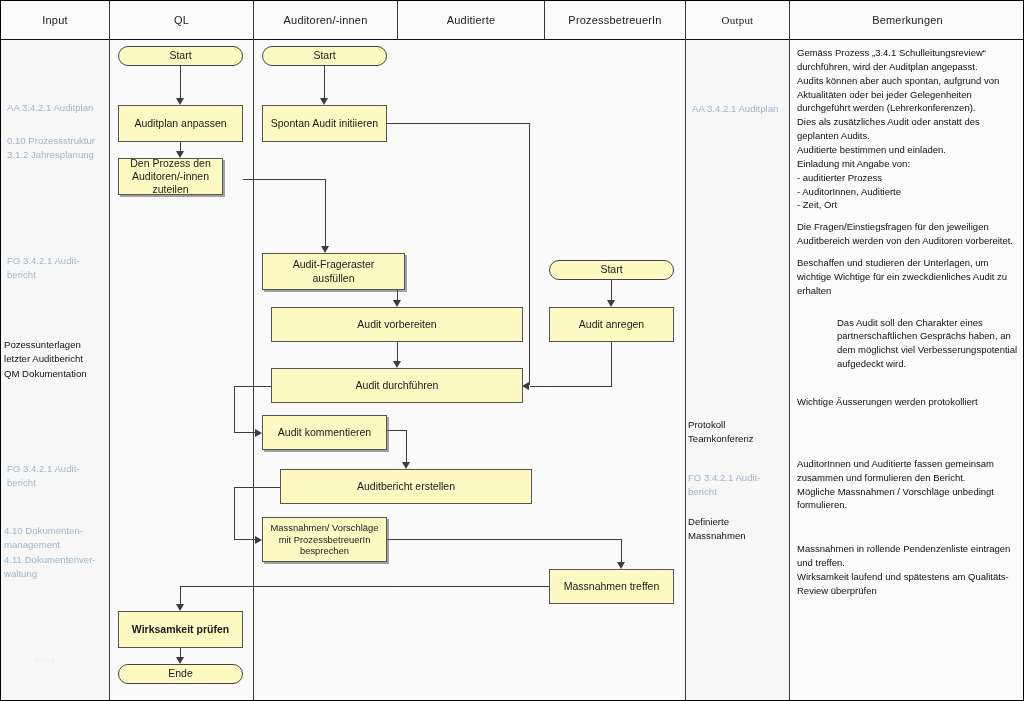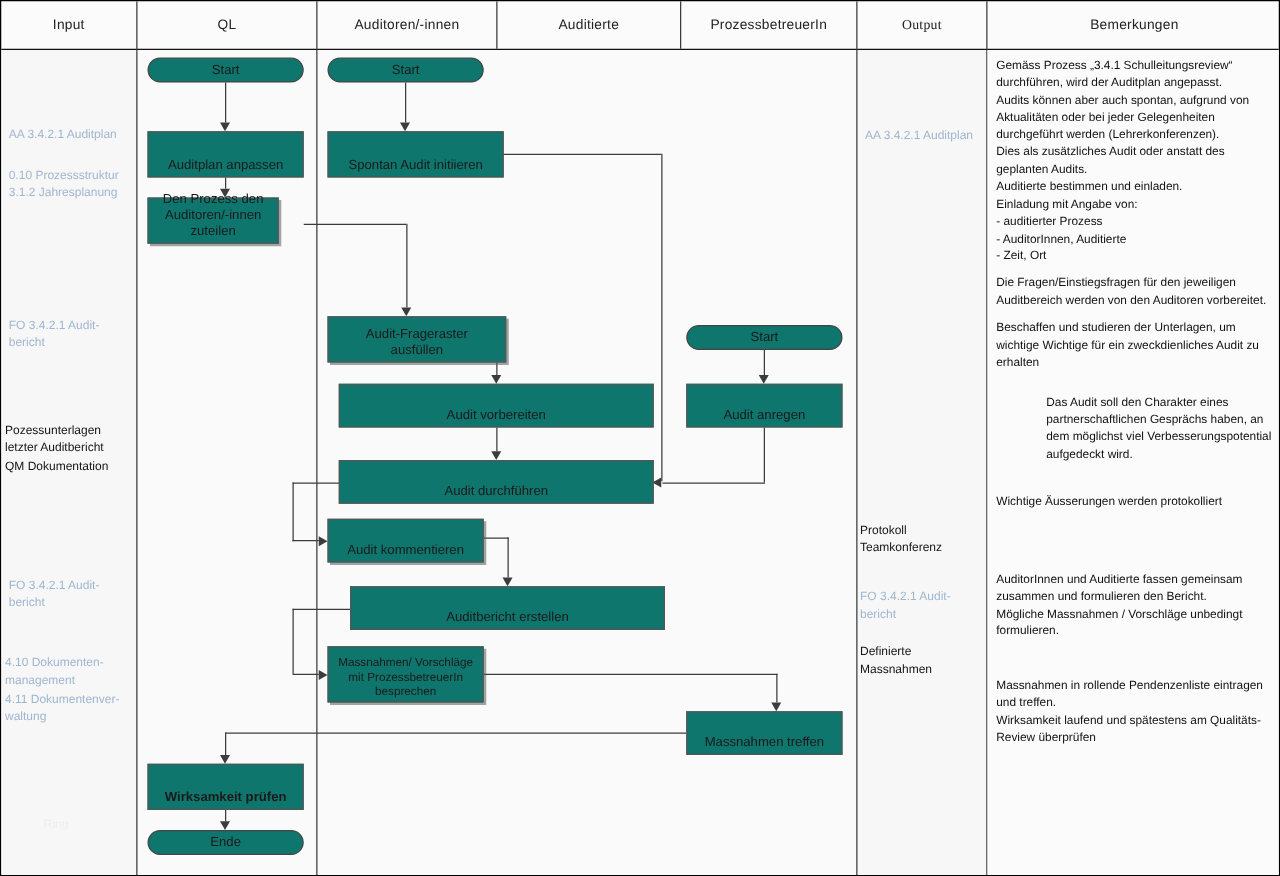--- a/index.html
+++ b/index.html
@@ -9,22 +9,22 @@
 
   
   .col-div{position:absolute;top:0;bottom:0;width:1px;background:#3a3a3a;}
   .hdr-rule{position:absolute;left:0;right:0;top:38px;height:1px;background:#111;}
   .hdr-cell{position:absolute;top:0;height:38px;display:flex;align-items:center;
             justify-content:center;font-size:11px;color:#222;letter-spacing:.2px;}
   .lane{position:absolute;top:39px;bottom:0;background:#f7f7f7;}
   .lane.alt{background:#fafafa;}
 
   
-  .node{position:absolute;box-sizing:border-box;background:#0f766e;border:1px solid #555;
-        display:flex;align-items:flex-end;justify-content:center;text-align:center;
+  .node{position:absolute;box-sizing:border-box;background:#fef9c3;border:1px solid #555;
+        display:flex;align-items:center;justify-content:center;text-align:center;
         font-size:10.5px;color:#1a1a1a;line-height:1.25;padding:2px 4px;}
   .node.term{border-radius:40px;border:1px solid #444;}
   .node.shadow{box-shadow:2px 2px 0 rgba(90,90,90,.55);}
   .node span{display:block;white-space:pre-line;}
 
   
   .ln{position:absolute;background:#3c3c3c;}
   .lnv{width:1px;}
   .lnh{height:1px;}
   .arw{position:absolute;width:0;height:0;}
@@ -176,21 +176,21 @@
   <div class="node term" style="left:117px; top:45px;  width:125px; height:20px;">
       <span>Start</span>
     </div>
   <div class="node term" style="left:261px; top:45px;  width:125px; height:20px;">
       <span>Start</span>
     </div>
 
   <div class="node" style="left:117px; top:104px; width:125px; height:37px;">
       <span>Auditplan anpassen</span>
     </div>
-  <div class="node" style="left:261px; top:104px; width:141px; height:37px;">
+  <div class="node" style="left:261px; top:104px; width:125px; height:37px;">
       <span>Spontan Audit initiieren</span>
     </div>
 
   <div class="node shadow" style="left:117px; top:157px; width:105px; height:37px;">
       <span>Den Prozess den
 Auditoren/-innen zuteilen</span>
     </div>
 
   <div class="node shadow" style="left:261px; top:252px; width:143px; height:37px;">
       <span>Audit-Frageraster

